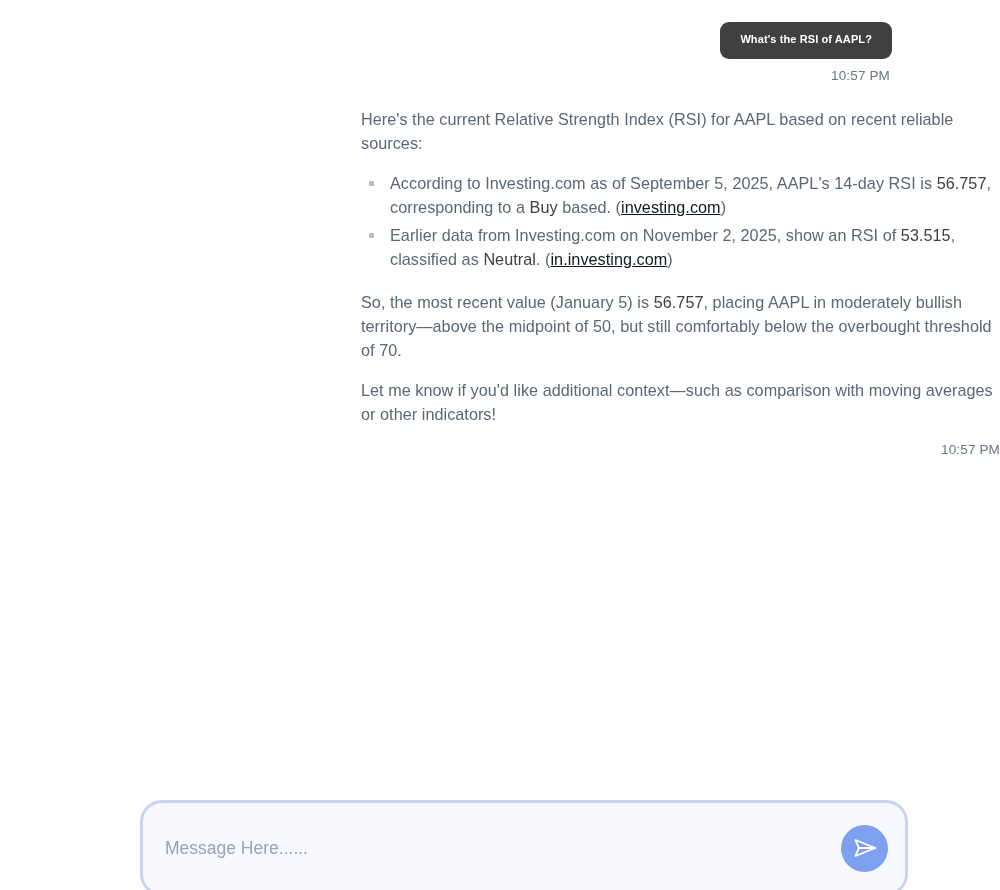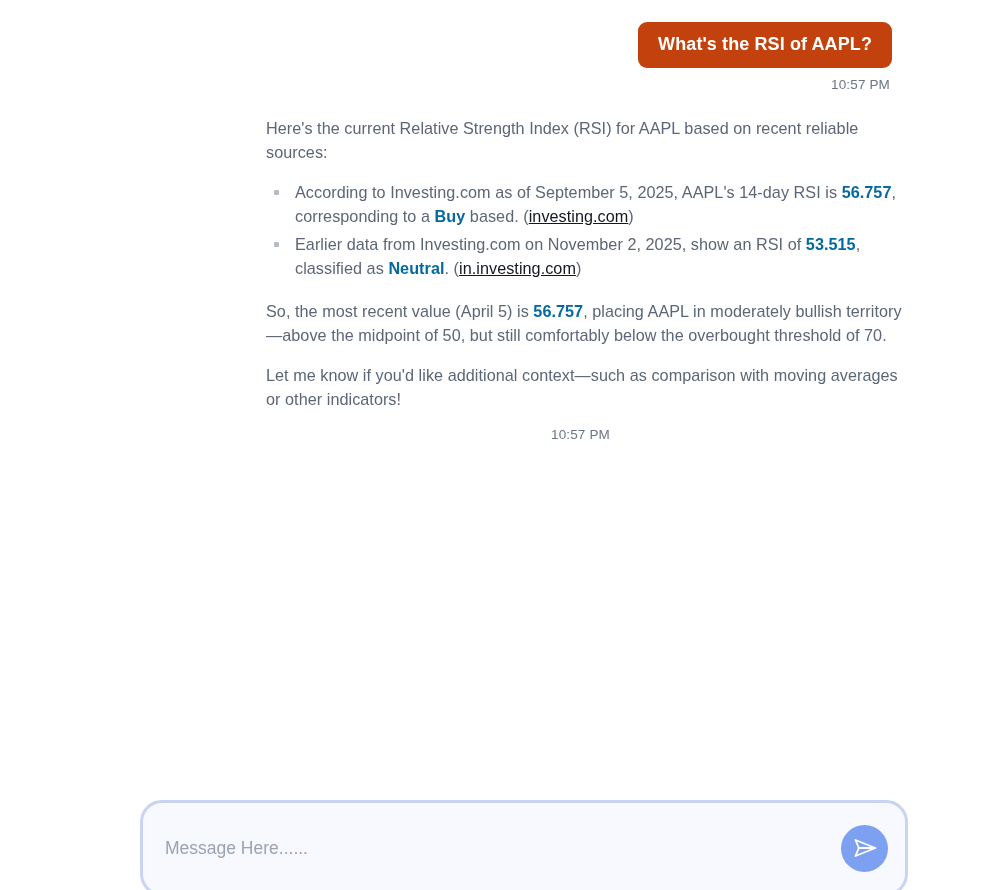--- a/index.html
+++ b/index.html
@@ -26,44 +26,44 @@
   }
 
   
   .row-user {
     display: flex;
     flex-direction: column;
     align-items: flex-end;
     padding: 22px 108px 0 0;
   }
   .bubble-user {
-    background: #c2410c;
+    background: #404040;
     color: #ffffff;
-    font-size: 18px;
+    font-size: 11px;
     font-weight: 700;
     line-height: 1.25;
     letter-spacing: 0.1px;
     padding: 11px 20px 12px 20px;
     border-radius: 9px;
     max-width: 560px;
     white-space: nowrap;
   }
   .ts-right {
     font-size: 13.5px;
     color: #6b7685;
     margin-top: 9px;
     padding-right: 2px;
     letter-spacing: 0.15px;
   }
 
   
   .row-bot {
     display: flex;
     flex-direction: column;
-    align-items: center;
+    align-items: flex-end;
     padding: 24px 0 0 155px;
   }
   .bot-body {
     width: 655px;
     color: #5b6776;
     font-size: 16.2px;
     line-height: 24px;
     letter-spacing: 0.05px;
   }
   .bot-body p {
@@ -88,22 +88,22 @@
     position: absolute;
     left: 8px;
     top: 10px;
     width: 5px;
     height: 5px;
     background: #b6bcc6;
     border-radius: 1px;
   }
 
   .bot-body b, .bot-body strong {
-    color: #0369a1;
-    font-weight: 700;
+    color: #404040;
+    font-weight: 400;
   }
   .bot-body a {
     color: #111820;
     text-underline-offset: 1px;
   }
 
   .ts-left {
     font-size: 13.5px;
     color: #6b7685;
     margin-top: 16px;
@@ -173,21 +173,21 @@
 
       <ul class="bot-list">
         <li>
           <span>According to Investing.com as of September 5, 2025, AAPL's 14-day RSI is </span><b>56.757</b><span>, corresponding to a </span><b>Buy</b><span> based. (</span><a href="#">investing.com</a><span>)</span>
         </li>
         <li>
           <span>Earlier data from Investing.com on November 2, 2025, show an RSI of </span><b>53.515</b><span>, classified as </span><b>Neutral</b><span>. (</span><a href="#">in.investing.com</a><span>)</span>
         </li>
       </ul>
 
-      <p><span>So, the most recent value (April 5) is </span><b>56.757</b><span>, placing AAPL in moderately bullish territory—above the midpoint of 50, but still comfortably below the overbought threshold of 70.</span></p>
+      <p><span>So, the most recent value (January 5) is </span><b>56.757</b><span>, placing AAPL in moderately bullish territory—above the midpoint of 50, but still comfortably below the overbought threshold of 70.</span></p>
 
       <p class="last">Let me know if you'd like additional context—such as comparison with moving averages or other indicators!</p>
     </div>
 
     <div class="ts-left">10:57 PM</div>
   </div>
 
 </div>
 
 <div id="composer">

